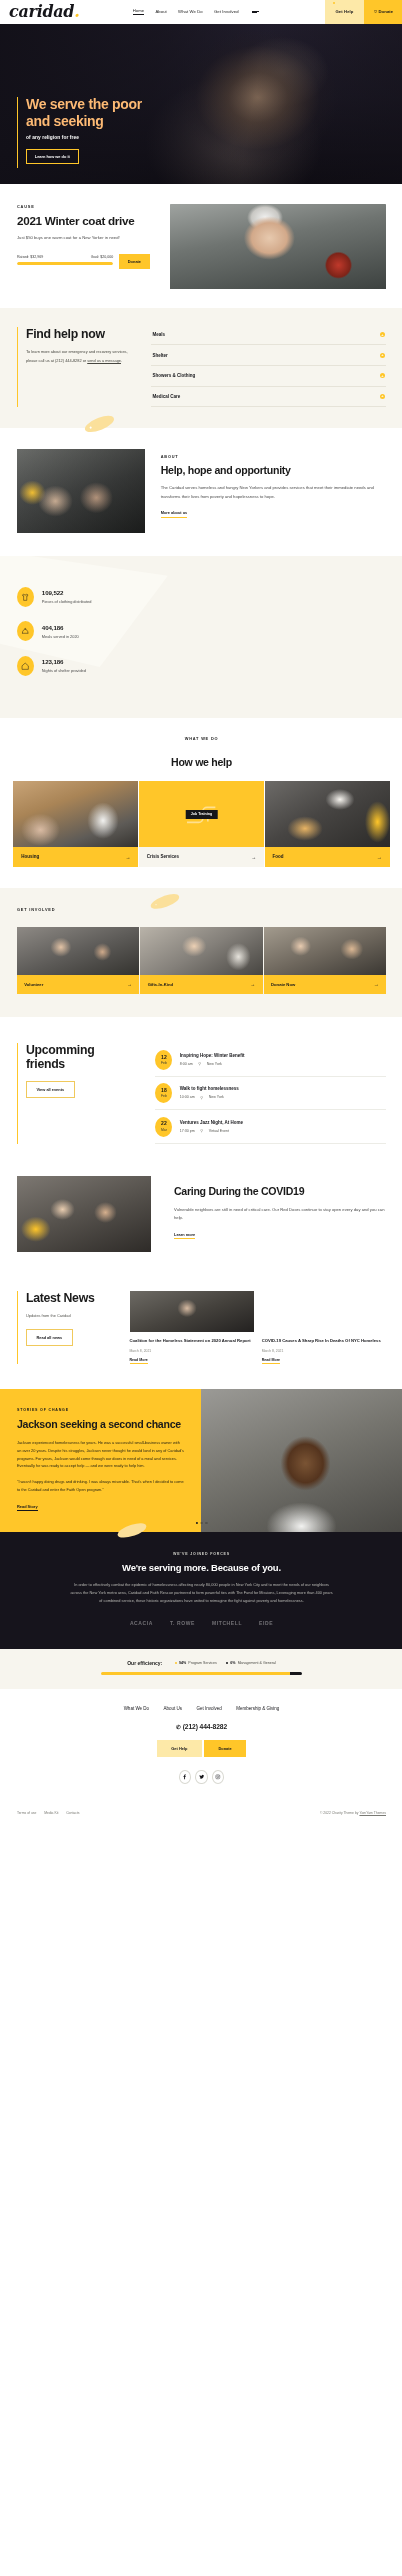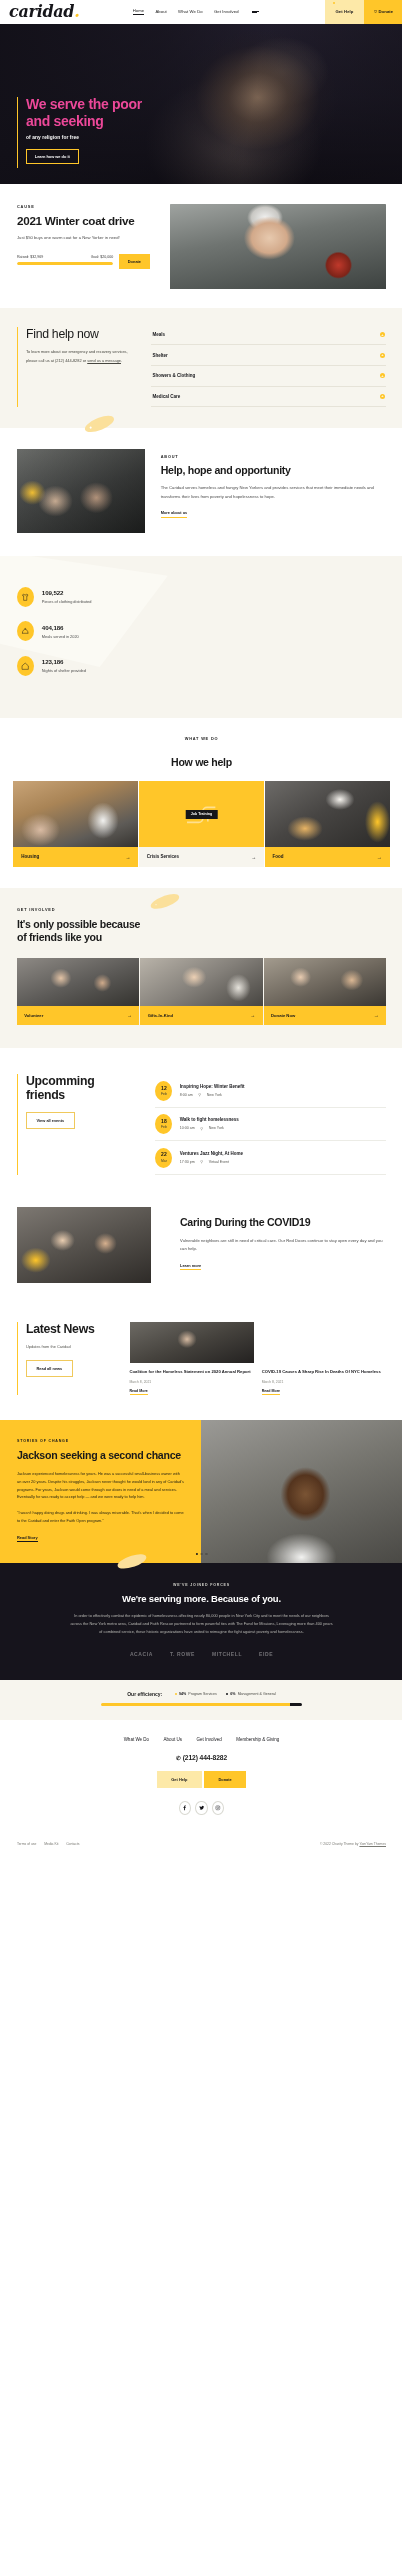--- a/index.html
+++ b/index.html
@@ -80,21 +80,21 @@
   .hero-img::after {
     content: ""; position: absolute; inset: 0;
     background: linear-gradient(100deg, rgba(18,16,24,0.95) 0%, rgba(18,16,24,0.6) 38%, rgba(18,16,24,0.15) 62%, rgba(18,16,24,0.55) 100%);
   }
   .hero-inner {
     position: absolute; left: 17px; bottom: 20px; z-index: 3;
     padding-left: 9px;
   }
   .hero-bar { position: absolute; left: 0; top: 1.1px; bottom: -4.5px; width: 1.1px; background: #FFC629; }
   .hero h1 {
-    color: #ec4899; font-size: 14px; line-height: 1.22; font-weight: 800; letter-spacing: -0.3px;
+    color: #fdba74; font-size: 14px; line-height: 1.22; font-weight: 800; letter-spacing: -0.3px;
   }
   .hero-sub { color: #fff; font-size: 4.8px; font-weight: 700; margin-top: 5px; letter-spacing: 0.1px; }
   .hero-btn {
     display: inline-block; margin-top: 9px;
     border: 0.6px solid #FFC629; color: #fff;
     font-size: 3.9px; font-weight: 700;
     padding: 3.9px 7.8px; text-decoration: none;
   }
 
   
@@ -118,21 +118,21 @@
       radial-gradient(ellipse 34px 29px at 46% 40%, #e7c9ae 0%, #d2a98a 52%, rgba(0,0,0,0) 75%),
       radial-gradient(ellipse 22.4px 17px at 44% 16%, #f0f0ef 0%, #c9c8c4 60%, rgba(0,0,0,0) 80%),
       radial-gradient(circle 17px at 78% 72%, #c0392b 0%, #7d2318 70%, rgba(0,0,0,0) 80%),
       linear-gradient(170deg, #9fa3a0 0%, #6f7471 40%, #3d4240 100%);
   }
 
   
   .findhelp { background: #F7F5EE; padding: 19px 17px 21px; display: flex; gap: 22.4px; }
   .fh-left { width: 112px; padding-left: 9px; position: relative; }
   .fh-bar { position: absolute; left: 0; top: 0; bottom: 0; width: 1.1px; background: #FFC629; }
-  .fh-left h2 { font-size: 12.3px; line-height: 1.15; font-weight: 400; letter-spacing: -0.3px; }
+  .fh-left h2 { font-size: 12.3px; line-height: 1.15; font-weight: 700; letter-spacing: -0.3px; }
   .fh-left p { font-size: 3.9px; line-height: 2.1; color: #46463f; margin-top: 7.8px; }
   .fh-left p a { color: #46463f; }
   .fh-list { flex: 1; padding-top: 2.2px; }
   .fh-item {
     display: flex; align-items: center; justify-content: space-between;
     padding: 7.3px 1.1px; border-bottom: 0.6px solid #E6E3D8; cursor: pointer;
   }
   .fh-item:first-child { padding-top: 3.4px; }
   .fh-item span.label { font-size: 4.5px; font-weight: 700; color: #16161a; }
   .plus {
@@ -268,21 +268,21 @@
     width: 17px; height: 20px; border-radius: 50%; background: #FFC629;
     display: flex; flex-direction: column; align-items: center; justify-content: center; flex: none;
   }
   .ev-d { font-size: 5px; font-weight: 800; line-height: 1; color: #16161a; }
   .ev-m { font-size: 3.4px; color: #3a3a33; margin-top: 1.1px; }
   .ev-title { font-size: 4.5px; font-weight: 700; color: #16161a; }
   .ev-meta { display: flex; align-items: center; gap: 5.6px; margin-top: 3.4px; font-size: 3.6px; color: #5a5a55; }
   .ev-meta .pin { color: #8a8a82; font-size: 3.9px; }
 
   
-  .covid { background: #fff; padding: 7.8px 17px 24.6px; display: flex; gap: 29px; align-items: flex-start; justify-content: center; }
+  .covid { background: #fff; padding: 7.8px 17px 24.6px; display: flex; gap: 23px; align-items: flex-start; justify-content: center; }
   .covid-img {
     width: 134px; height: 76px;
     background:
       radial-gradient(ellipse 17px 14.5px at 34% 44%, #e9cdb0 0%, rgba(0,0,0,0) 72%),
       radial-gradient(ellipse 15.7px 14.5px at 66% 48%, #d6b08e 0%, rgba(0,0,0,0) 72%),
       radial-gradient(ellipse 20px 17px at 14% 70%, #FFC629 0%, rgba(0,0,0,0) 74%),
       linear-gradient(160deg, #7d7872 0%, #55514c 50%, #2e2b28 100%);
   }
   .covid-right { flex: 1; padding-top: 9px; }
   .covid-right h2 { font-size: 10.6px; line-height: 1.2; font-weight: 800; letter-spacing: -0.3px; }
@@ -537,21 +537,20 @@
       <div class="card-ft y">
           <span class="t">Food</span>
           <span class="arr">→</span>
         </div>
     </div>
   </div>
 
   <div class="involved">
     <div class="blob inv-blob"></div>
     <div class="eyebrow">GET INVOLVED</div>
-    <h2><span>It's only possible because</span><br><span>of friends like you</span></h2>
     <div class="inv-cards">
       <div class="inv-card">
         <div class="inv-media iv-1"></div>
         <div class="inv-ft">
             <span class="t">Volunteer</span>
             <span class="arr">→</span>
           </div>
       </div>
       <div class="inv-card">
         <div class="inv-media iv-2"></div>

